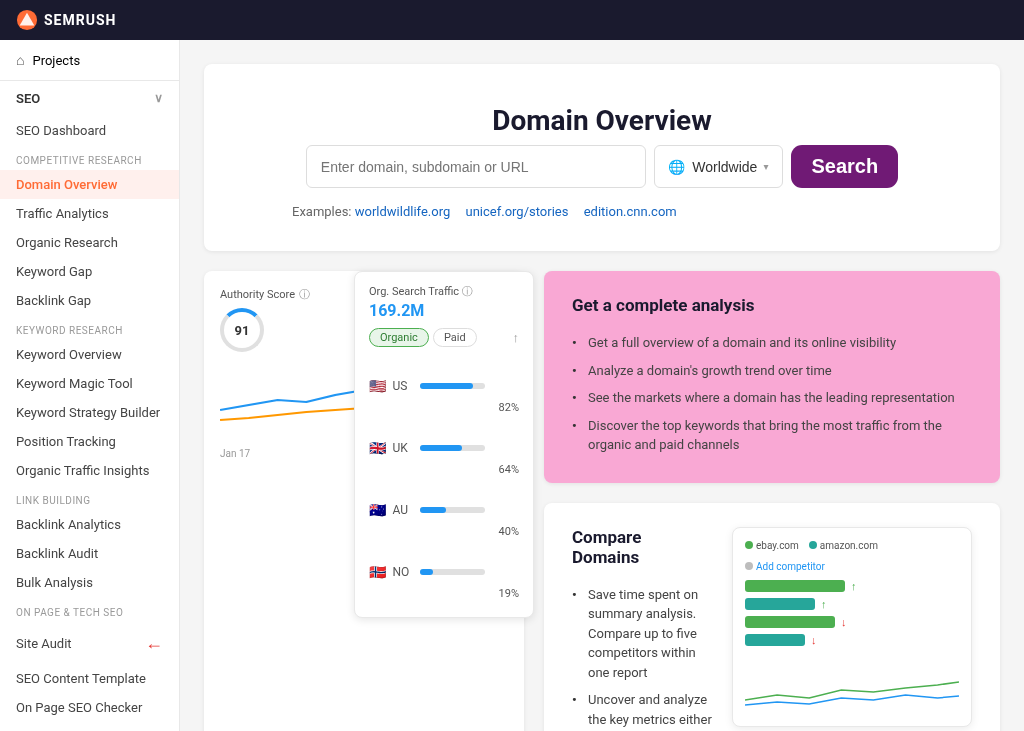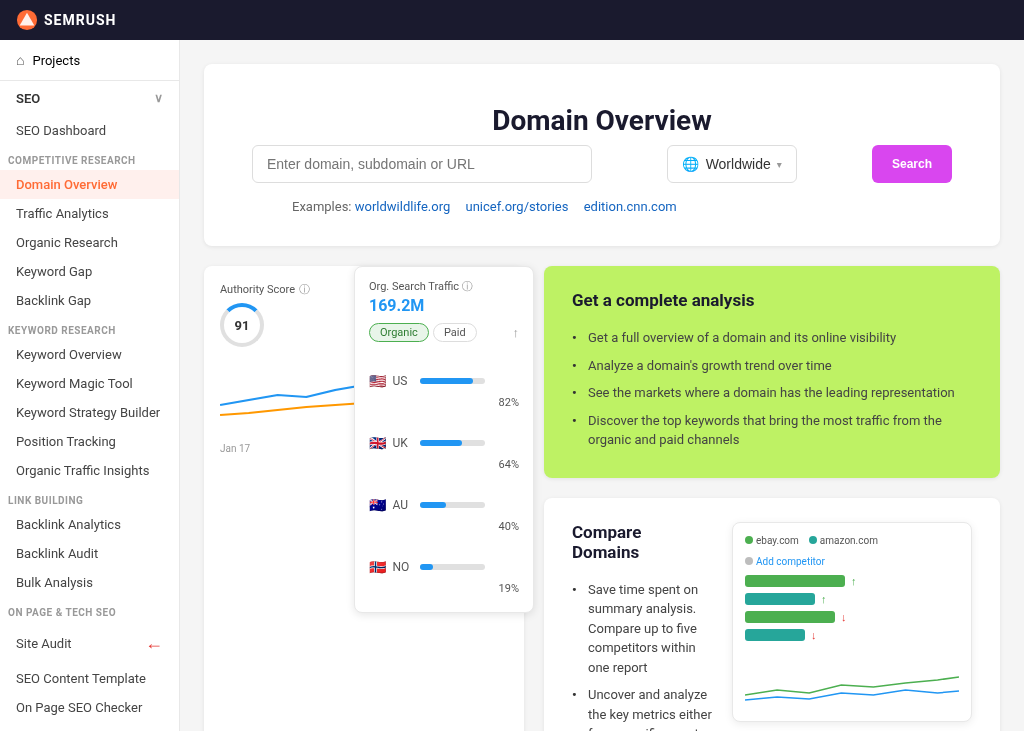--- a/index.html
+++ b/index.html
@@ -58,23 +58,23 @@
     .sidebar-section-item {
       display: flex;
       align-items: flex-start;
       justify-content: space-between;
       padding: 10px 16px;
       cursor: pointer;
       font-weight: 600;
       color: #333;
     }
     .sidebar-category {
-      padding: 10px 8px 4px;
+      padding: 10px 16px 4px;
       font-size: 10px;
-      font-weight: 700;
+      font-weight: 400;
       color: #999;
       letter-spacing: 0.5px;
       text-transform: uppercase;
     }
     .sidebar-item {
       padding: 7px 16px;
       cursor: pointer;
       color: #444;
       font-size: 13px;
     }
@@ -122,22 +122,22 @@
       color: #1a1a2e;
       margin-bottom: 8px;
     }
     .panel-subtitle {
       font-size: 14px;
       color: #666;
       margin-bottom: 24px;
     }
     .search-row {
       display: flex;
-      gap: 0;
-      justify-content: space-between;
+      gap: 8px;
+      justify-content: center;
       margin-bottom: 16px;
     }
     .search-input {
       width: 340px;
       padding: 10px 14px;
       border: 1px solid #ddd;
       border-radius: 6px;
       font-size: 14px;
       color: #999;
       outline: none;
@@ -151,25 +151,25 @@
       border-radius: 6px;
       background: white;
       cursor: pointer;
       font-size: 14px;
       color: #333;
       white-space: nowrap;
     }
     .globe-icon { font-size: 14px; color: #666; }
     .search-btn {
       padding: 10px 20px;
-      background: #d946ef;
+      background: #701a75;
       color: white;
       border: none;
-      border-radius: 6px;
-      font-size: 12px;
+      border-radius: 11px;
+      font-size: 20px;
       font-weight: 600;
       cursor: pointer;
       white-space: nowrap;
     }
     .examples-row {
       font-size: 13px;
       color: #666;
       text-align: left;
       padding-left: 40px;
     }
@@ -266,21 +266,21 @@
 
     
     .analysis-panel {
       flex: 1;
       display: flex;
       flex-direction: column;
       gap: 0;
     }
 
     .get-complete {
-      background: #bef264;
+      background: #f9a8d4;
       border-radius: 8px;
       padding: 24px 28px;
       box-shadow: 0 1px 4px rgba(0,0,0,0.08);
       margin-bottom: 20px;
     }
     .section-title {
       font-size: 17px;
       font-weight: 700;
       color: #1a1a2e;
       margin-bottom: 14px;

